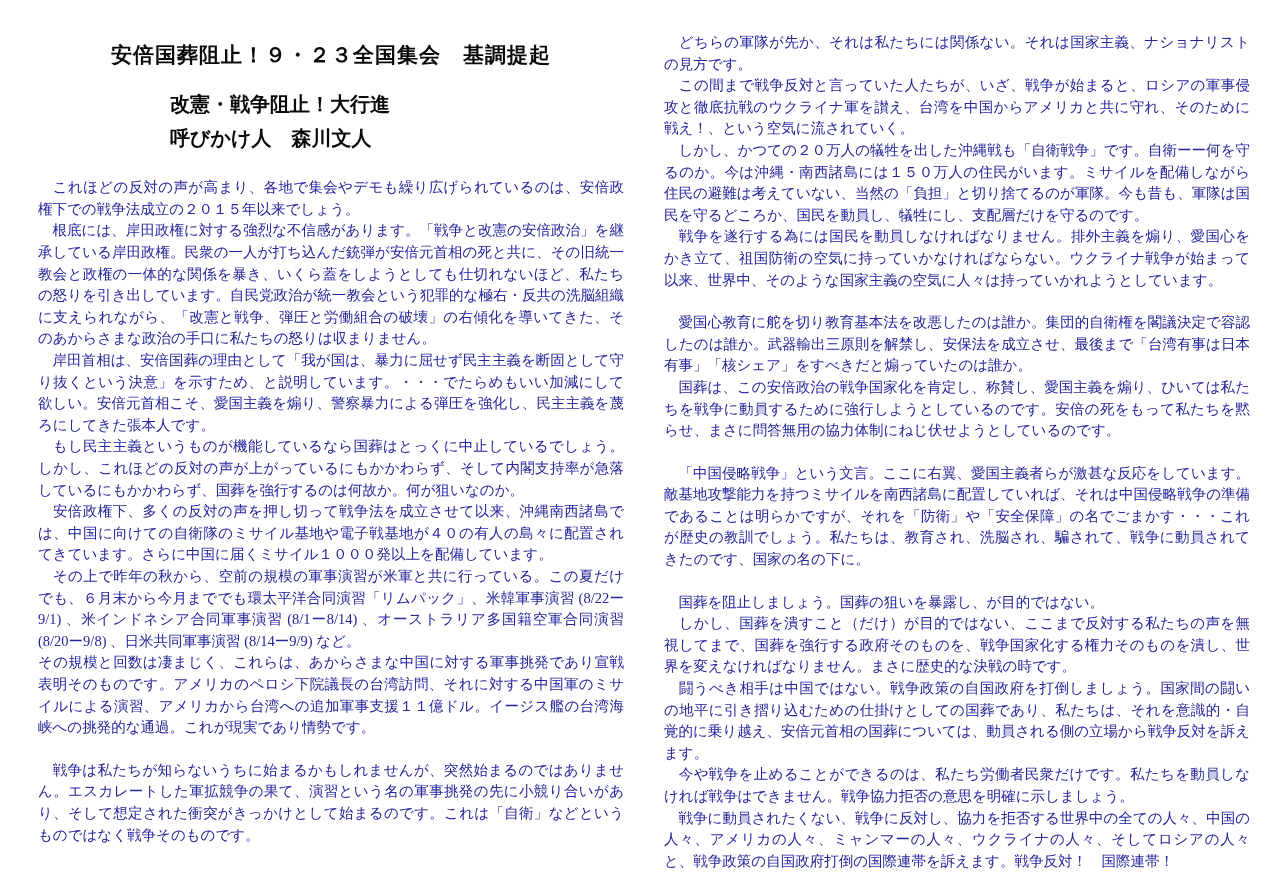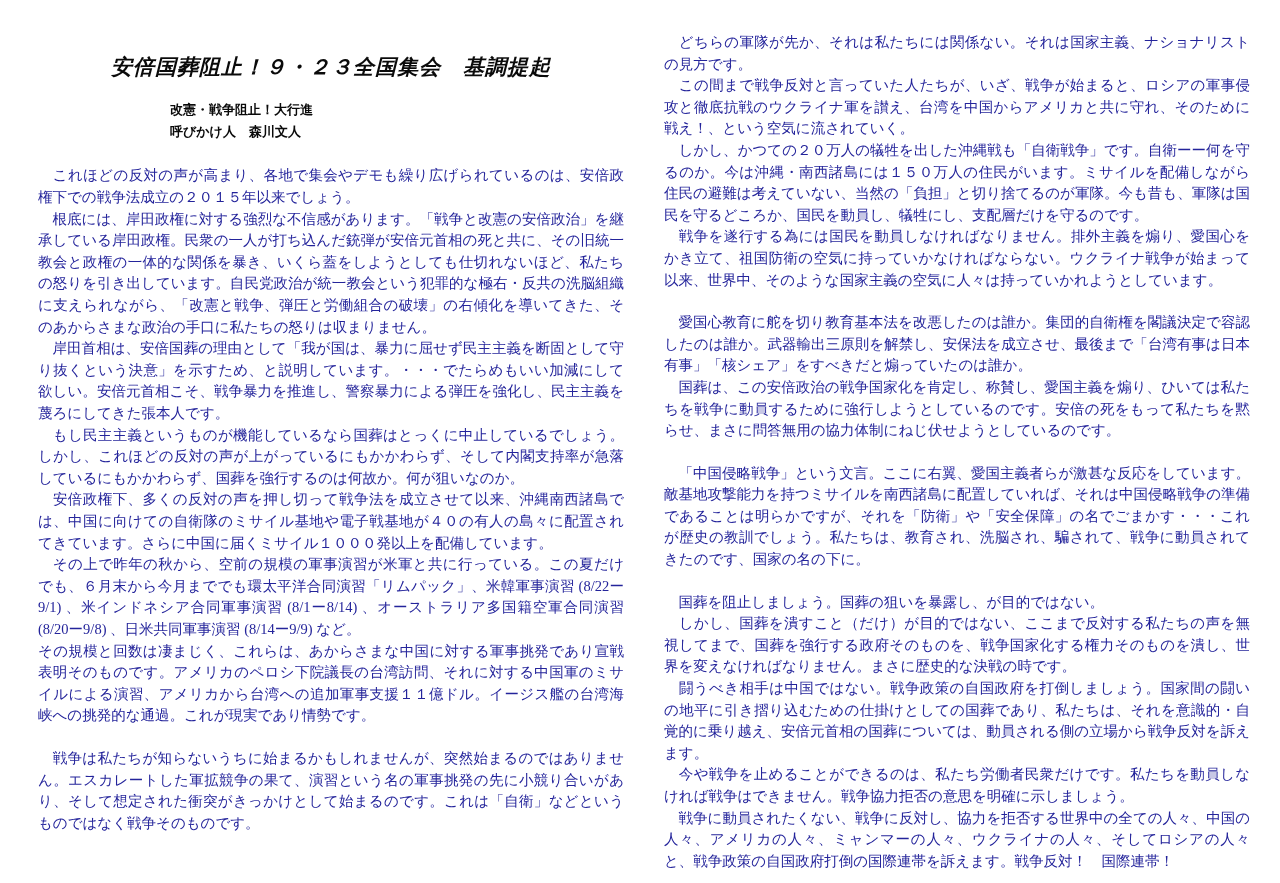--- a/index.html
+++ b/index.html
@@ -34,27 +34,26 @@
   }
   .col p.gap{
     margin-top:21px;
   }
   h1.title{
     font-size:21px;
     font-weight:bold;
     color:var(--heading-text);
     text-align:center;
     letter-spacing:1px;
-    margin:24px 0 16px 0;
+    margin:12px 0 16px 0;
     font-family:"Liberation Serif","DejaVu Serif",serif;
-    font-style:italic;
   }
   .subtitle{
     margin:0 0 22px 132px;
-    font-size:13px;
+    font-size:20px;
     font-weight:bold;
     color:var(--heading-text);
     line-height:1.7;
   }
   .right-col{
     padding-top:4px;
   }
 </style>
 </head>
 <body>
@@ -62,21 +61,21 @@
 <div class="page">
 
   <div class="col left-col">
     <h1 class="title">安倍国葬阻止！９・２３全国集会　基調提起</h1>
     <div class="subtitle">
       <div>改憲・戦争阻止！大行進</div>
       <div>呼びかけ人　森川文人</div>
     </div>
     <p>　これほどの反対の声が高まり、各地で集会やデモも繰り広げられているのは、安倍政権下での戦争法成立の２０１５年以来でしょう。</p>
     <p>　根底には、岸田政権に対する強烈な不信感があります。「戦争と改憲の安倍政治」を継承している岸田政権。民衆の一人が打ち込んだ銃弾が安倍元首相の死と共に、その旧統一教会と政権の一体的な関係を暴き、いくら蓋をしようとしても仕切れないほど、私たちの怒りを引き出しています。自民党政治が統一教会という犯罪的な極右・反共の洗脳組織に支えられながら、「改憲と戦争、弾圧と労働組合の破壊」の右傾化を導いてきた、そのあからさまな政治の手口に私たちの怒りは収まりません。</p>
-    <p>　岸田首相は、安倍国葬の理由として「我が国は、暴力に屈せず民主主義を断固として守り抜くという決意」を示すため、と説明しています。・・・でたらめもいい加減にして欲しい。安倍元首相こそ、戦争暴力を推進し、警察暴力による弾圧を強化し、民主主義を蔑ろにしてきた張本人です。</p>
+    <p>　岸田首相は、安倍国葬の理由として「我が国は、暴力に屈せず民主主義を断固として守り抜くという決意」を示すため、と説明しています。・・・でたらめもいい加減にして欲しい。安倍元首相こそ、愛国主義を煽り、警察暴力による弾圧を強化し、民主主義を蔑ろにしてきた張本人です。</p>
     <p>　もし民主主義というものが機能しているなら国葬はとっくに中止しているでしょう。しかし、これほどの反対の声が上がっているにもかかわらず、そして内閣支持率が急落しているにもかかわらず、国葬を強行するのは何故か。何が狙いなのか。</p>
     <p>　安倍政権下、多くの反対の声を押し切って戦争法を成立させて以来、沖縄南西諸島では、中国に向けての自衛隊のミサイル基地や電子戦基地が４０の有人の島々に配置されてきています。さらに中国に届くミサイル１０００発以上を配備しています。</p>
     <p>　その上で昨年の秋から、空前の規模の軍事演習が米軍と共に行っている。この夏だけでも、６月末から今月まででも環太平洋合同演習「リムパック」、米韓軍事演習 (8/22ー9/1) 、米インドネシア合同軍事演習 (8/1ー8/14) 、オーストラリア多国籍空軍合同演習 (8/20ー9/8) 、日米共同軍事演習 (8/14ー9/9) など。</p>
     <p>その規模と回数は凄まじく、これらは、あからさまな中国に対する軍事挑発であり宣戦表明そのものです。アメリカのペロシ下院議長の台湾訪問、それに対する中国軍のミサイルによる演習、アメリカから台湾への追加軍事支援１１億ドル。イージス艦の台湾海峡への挑発的な通過。これが現実であり情勢です。</p>
     <p class="gap">　戦争は私たちが知らないうちに始まるかもしれませんが、突然始まるのではありません。エスカレートした軍拡競争の果て、演習という名の軍事挑発の先に小競り合いがあり、そして想定された衝突がきっかけとして始まるのです。これは「自衛」などというものではなく戦争そのものです。</p>
   </div>
 
   <div class="col right-col">
     <p>　どちらの軍隊が先か、それは私たちには関係ない。それは国家主義、ナショナリストの見方です。</p>
     <p>　この間まで戦争反対と言っていた人たちが、いざ、戦争が始まると、ロシアの軍事侵攻と徹底抗戦のウクライナ軍を讃え、台湾を中国からアメリカと共に守れ、そのために戦え！、という空気に流されていく。</p>

